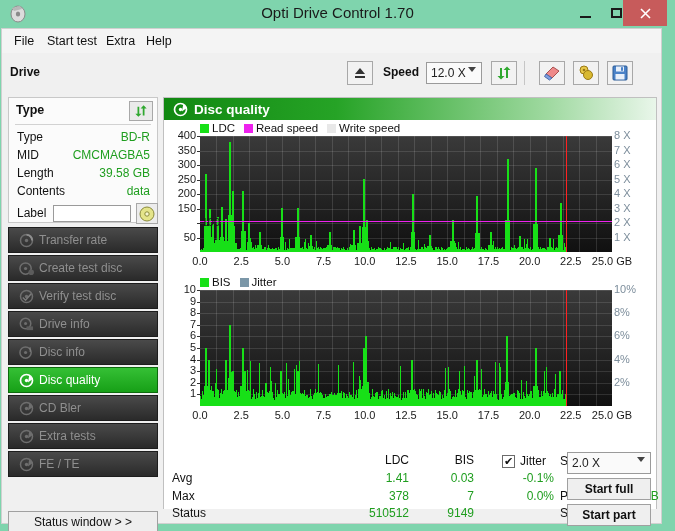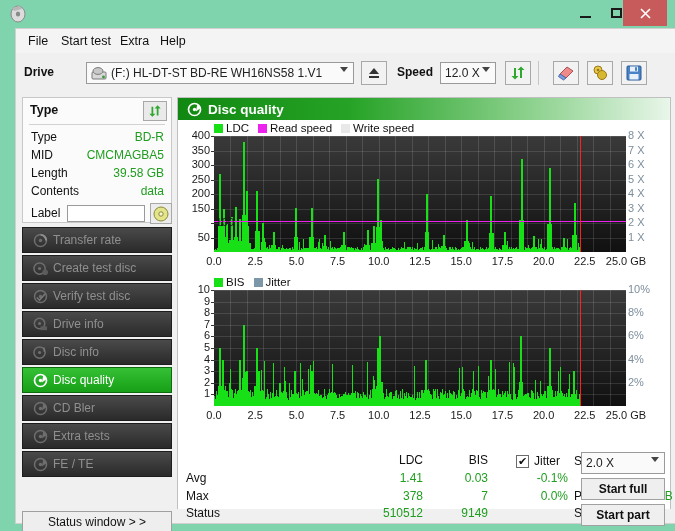--- a/index.html
+++ b/index.html
@@ -33,21 +33,21 @@
     color:#1a1a1a;font-size:13px;
   }
   .win-min{left:570px;}
   .win-max{left:601px;}
   .win-close{left:623px;width:44px;height:26px;background:#c75b5b;color:#fff;font-size:15px;}
   .glyph-min{display:block;width:11px;height:2px;background:#1a1a1a;margin-top:7px;}
   .glyph-max{display:block;width:11px;height:10px;border:2px solid #1a1a1a;box-sizing:border-box;}
 
   
   .client{
-    position:absolute;left:15px;top:28px;width:661px;height:496px;
+    position:absolute;left:1px;top:28px;width:661px;height:496px;
     background:#f0f0f0;
     border:1px solid #d0d0d0;
     box-sizing:border-box;
   }
   
   .menubar{
     position:absolute;left:0;top:0;width:659px;height:24px;
     background:#f4f4f4;
     border-bottom:1px solid #e2e2e2;
   }
@@ -178,20 +178,21 @@
 <div class="window">
 
   <div class="titlebar">
     <span class="app-icon">
       <svg width="20" height="20" viewBox="0 0 20 20">
         <ellipse cx="9" cy="10" rx="7" ry="8" fill="#dcdcdc" stroke="#8a8a8a"></ellipse>
         <ellipse cx="9" cy="10" rx="2.2" ry="2.6" fill="#8a8a8a"></ellipse>
         <path d="M3 4 L11 2 L13 5 L5 7 Z" fill="#b8b8b8"></path>
       </svg>
     </span>
+    <div class="title-text">Opti Drive Control 1.70</div>
     <div class="win-btn win-min">
         <i class="glyph-min"></i>
       </div>
     <div class="win-btn win-max">
         <i class="glyph-max"></i>
       </div>
     <div class="win-btn win-close">
       <svg width="11" height="11" viewBox="0 0 11 11">
         <path d="M1 1 L10 10 M10 1 L1 10" stroke="#fff" stroke-width="1.6"></path>
       </svg>
@@ -203,31 +204,20 @@
     <div class="menubar">
       <div class="menu-item" style="left:8px">File</div>
       <div class="menu-item" style="left:41px">Start test</div>
       <div class="menu-item" style="left:100px">Extra</div>
       <div class="menu-item" style="left:140px">Help</div>
     </div>
 
     <div class="toolbar">
       <span class="tb-label" style="left:8px">Drive</span>
 
-      <div class="combo drive-combo">
-        <span class="drv-ico">
-          <svg width="16" height="16" viewBox="0 0 16 16">
-            <rect x="1" y="6" width="14" height="7" rx="1" fill="#d8d8d8" stroke="#7a7a7a"></rect>
-            <ellipse cx="7" cy="5" rx="5" ry="3.4" fill="#c8c8c8" stroke="#7a7a7a"></ellipse>
-            <circle cx="12.5" cy="11" r="1.4" fill="#3a9a3a"></circle>
-          </svg>
-        </span>
-        <span class="cval">(F:)   HL-DT-ST BD-RE  WH16NS58 1.V1</span>
-        <i class="carrow"></i>
-      </div>
 
       <div class="tbtn eject-btn">
         <svg width="14" height="14" viewBox="0 0 14 14">
           <path d="M7 2 L12 8 L2 8 Z" fill="#333"></path>
           <rect x="2" y="10" width="10" height="2" fill="#333"></rect>
         </svg>
       </div>
 
       <span class="tb-label" style="left:381px">Speed</span>
       <div class="combo speed-combo">

